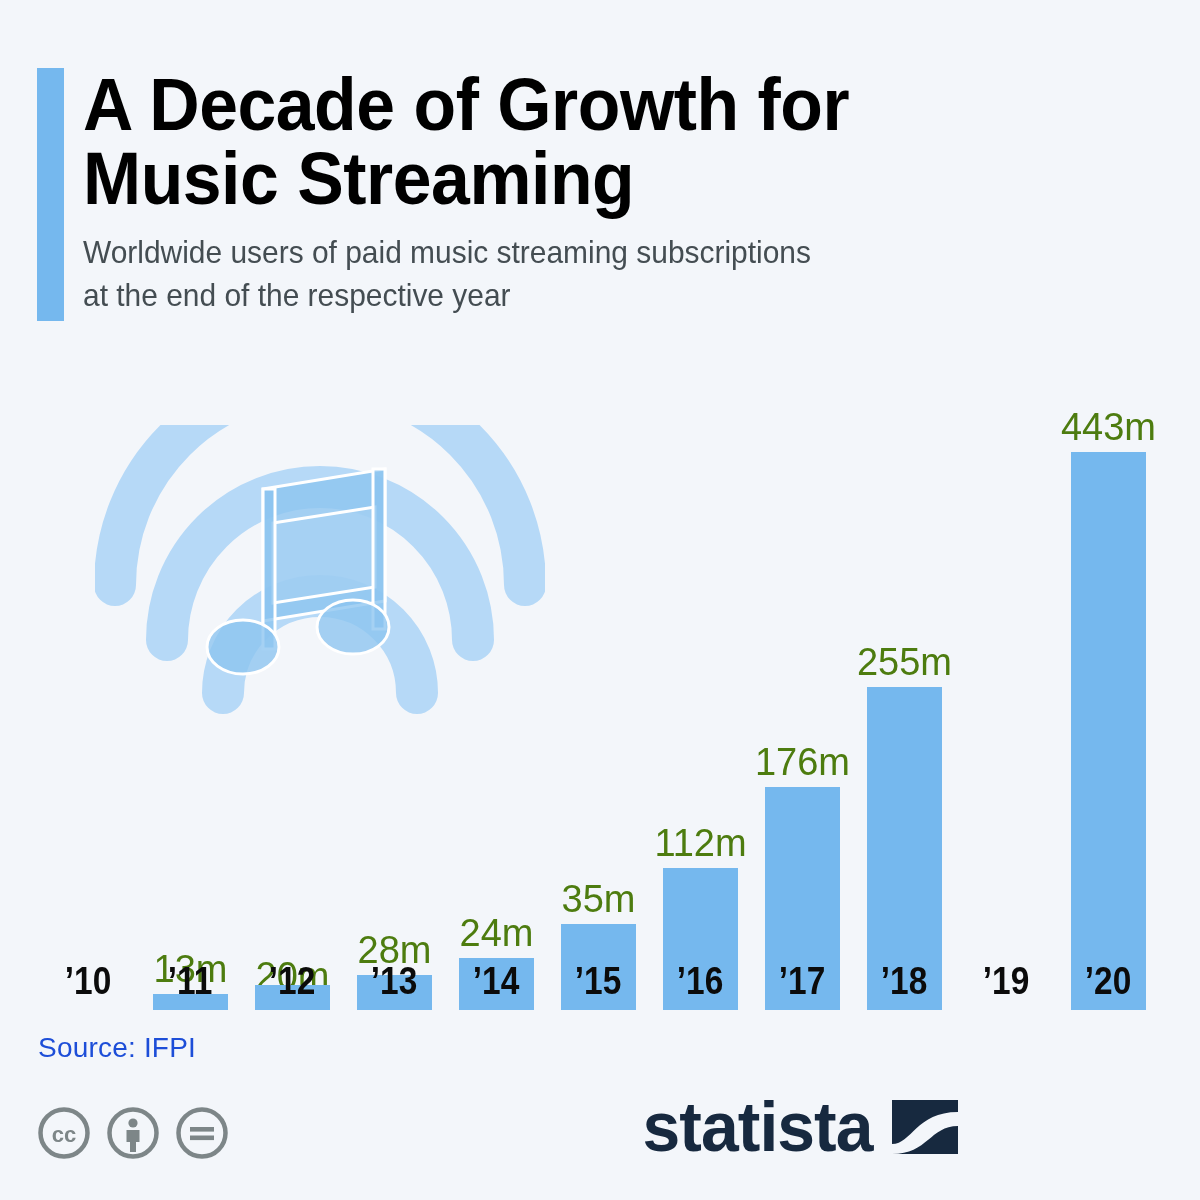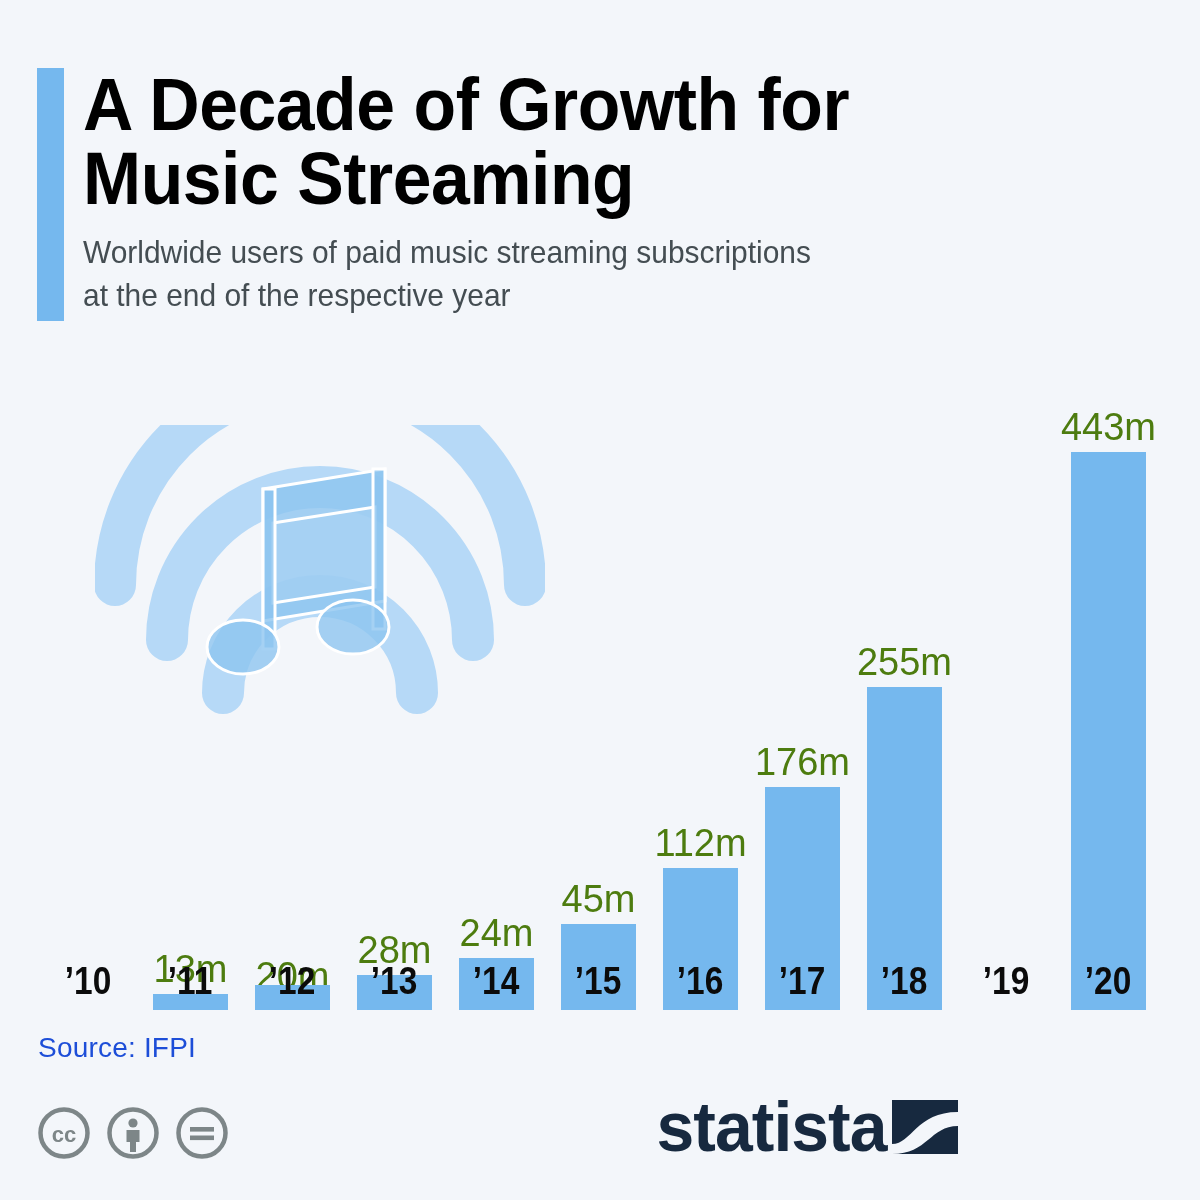--- a/index.html
+++ b/index.html
@@ -141,20 +141,21 @@
     gap: 15px;
   }
   .cc-icon { display: block; }
 
   .statista-logo {
     position: absolute;
     right: 36px;
     top: 1092px;
     display: flex;
     align-items: flex-end;
+    gap: 14px;
   }
   .statista-word {
     font-family: "Liberation Sans Narrow", "Liberation Sans", sans-serif;
     font-weight: bold;
     font-size: 70px;
     line-height: 1;
     color: #17293f;
     letter-spacing: -1px;
     transform: scaleX(0.97);
   }
@@ -201,21 +202,21 @@
     </div>
     <div class="bar-group" style="left:357px; width:75px; height:955px;">
       <div class="bar-value" style="bottom:38px;">28m</div>
       <div class="bar" style="height:35px;"></div>
     </div>
     <div class="bar-group" style="left:459px; width:75px; height:955px;">
       <div class="bar-value" style="bottom:55px;">24m</div>
       <div class="bar" style="height:52px;"></div>
     </div>
     <div class="bar-group" style="left:561px; width:75px; height:955px;">
-      <div class="bar-value" style="bottom:89px;">45m</div>
+      <div class="bar-value" style="bottom:89px;">35m</div>
       <div class="bar" style="height:86px;"></div>
     </div>
     <div class="bar-group" style="left:663px; width:75px; height:955px;">
       <div class="bar-value" style="bottom:145px;">112m</div>
       <div class="bar" style="height:142px;"></div>
     </div>
     <div class="bar-group" style="left:765px; width:75px; height:955px;">
       <div class="bar-value" style="bottom:226px;">176m</div>
       <div class="bar" style="height:223px;"></div>
     </div>

